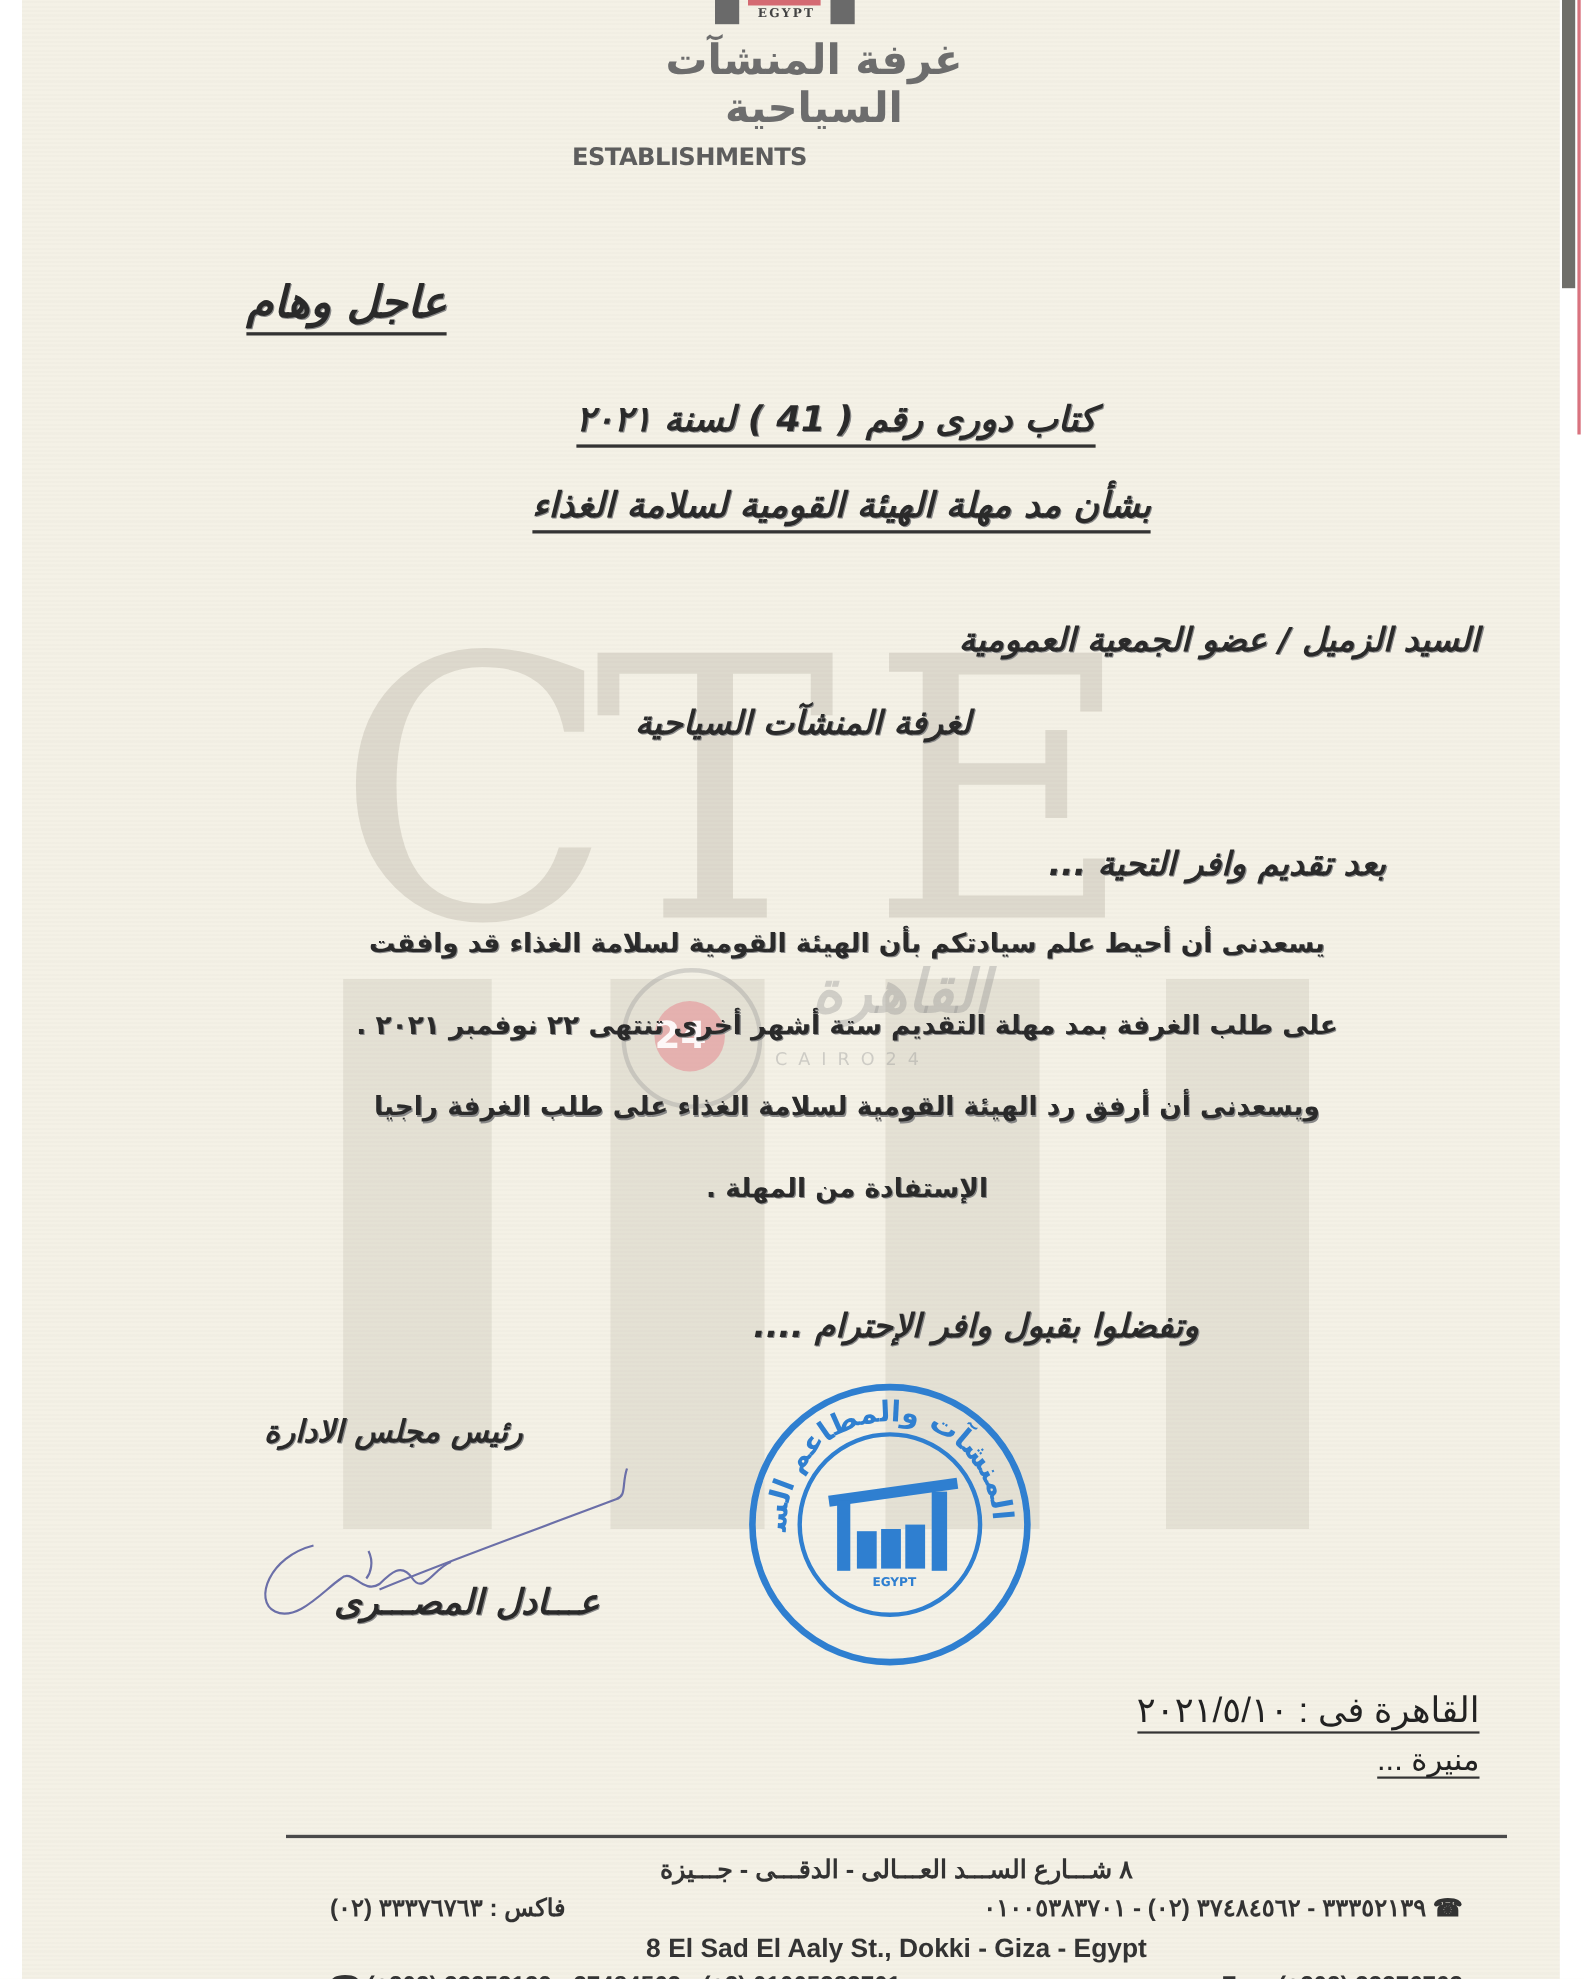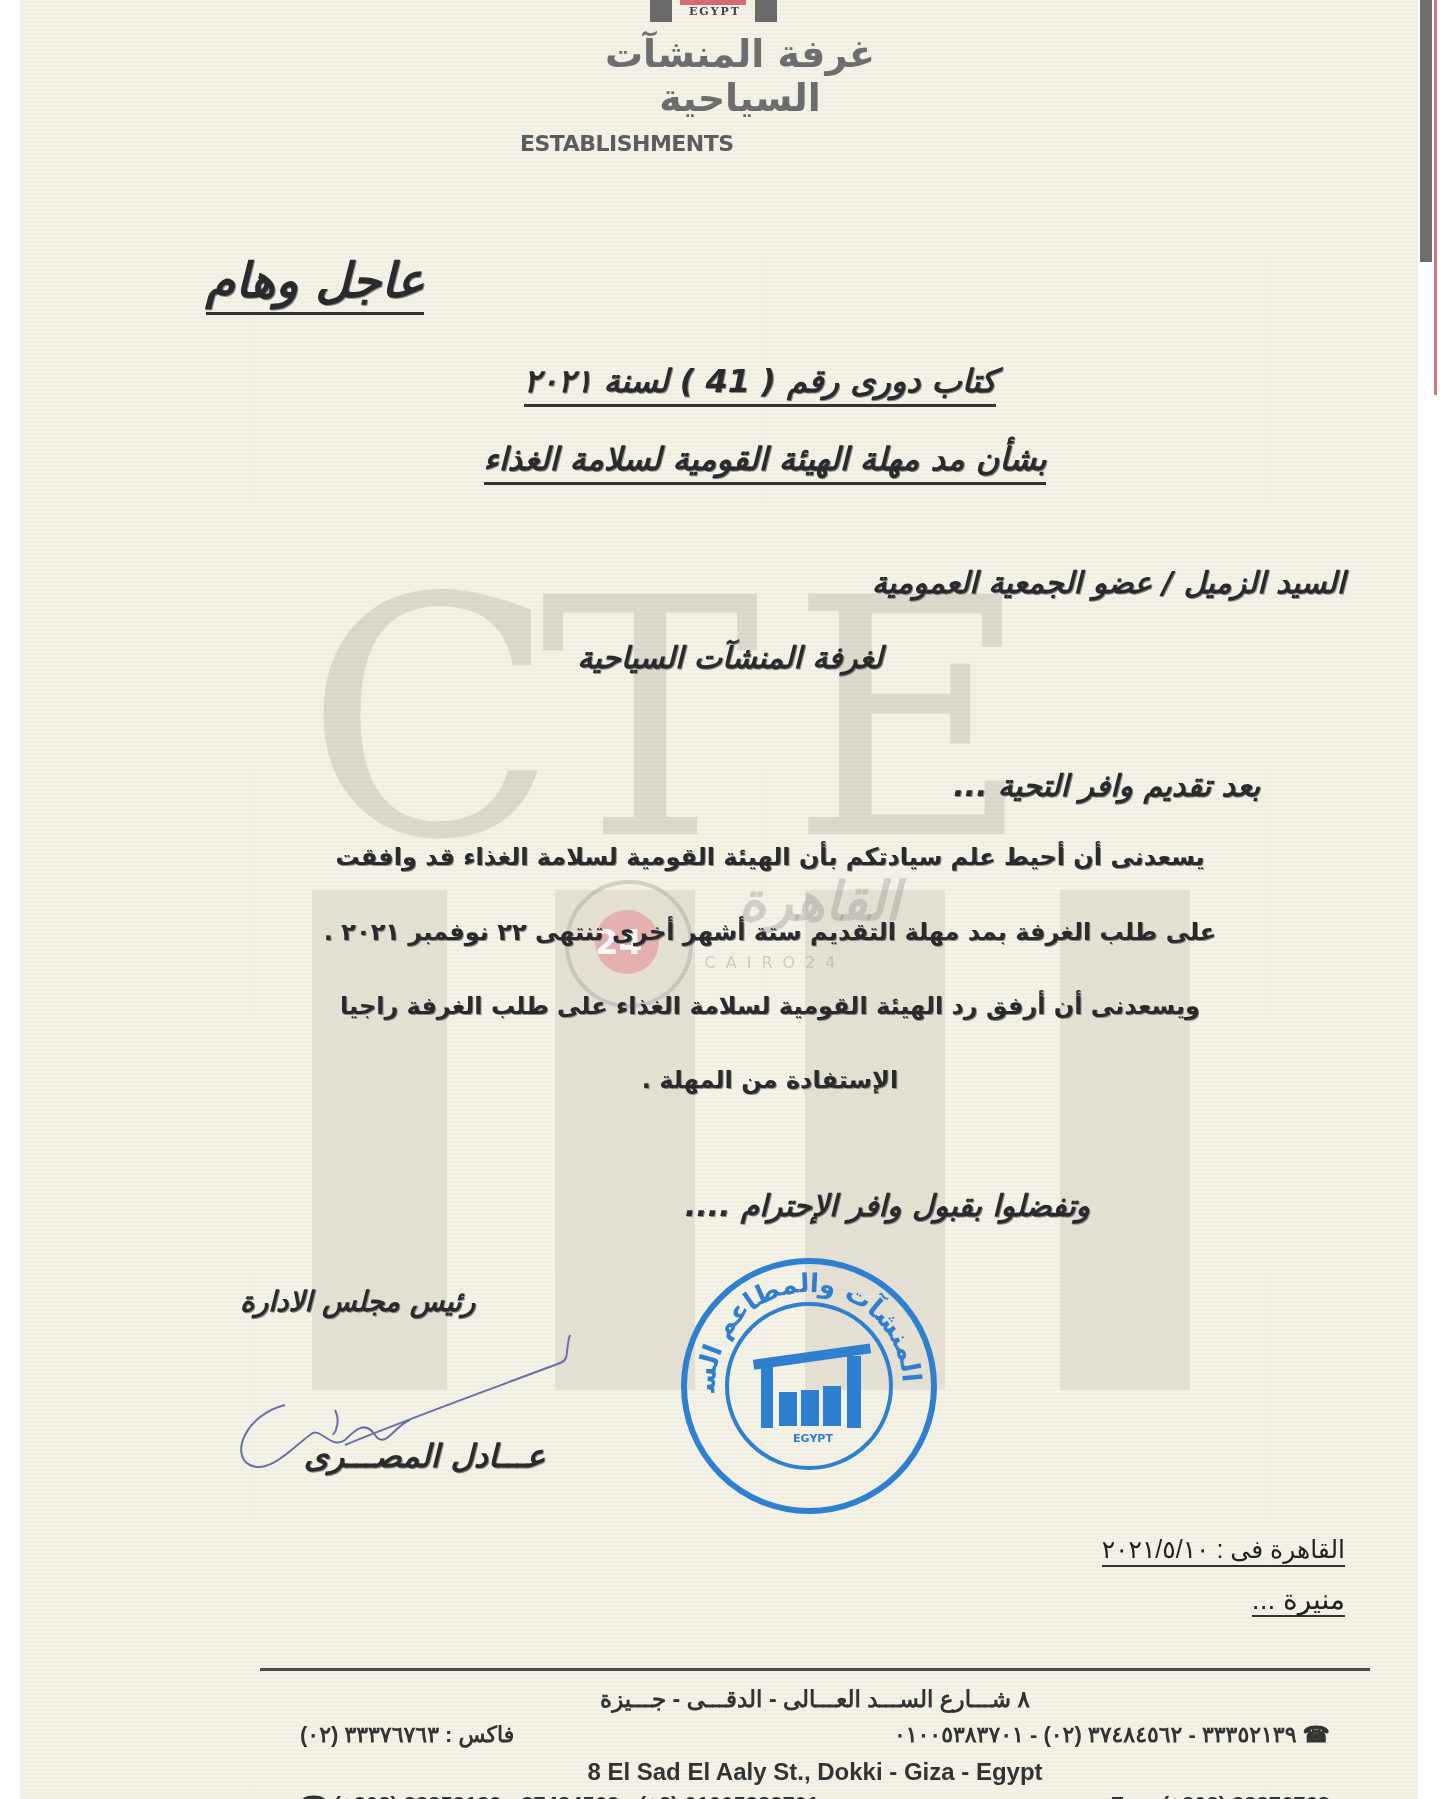--- a/index.html
+++ b/index.html
@@ -24,31 +24,31 @@
   .hdr-ar { left: 500px; top: 32px; width: 440px; text-align: center; direction: rtl; font-size: 38px; font-weight: bold; color: #6d6d6d; }
   .hdr-en { left: 500px; top: 86px; width: 440px; text-align: center; font-size: 31px; font-weight: bold; color: #6d6d6d; letter-spacing: 0.5px; }
   .hdr-en2 { left: 500px; top: 131px; width: 440px; text-align: left; font-size: 22px; font-weight: bold; color: #5d5d5d; letter-spacing: -0.5px; }
   
   .wm { color: rgba(160,155,140,0.28); font-family: "DejaVu Serif", serif; font-size: 330px; line-height: 1; }
   .wm-bar { background: rgba(175,170,150,0.22); }
   
   .ar { direction: rtl; font-weight: bold; font-style: italic; color: #2a2a2a; text-shadow: 1px 1px 0 #888; white-space: nowrap; }
   .ar-up { direction: rtl; font-weight: bold; color: #2a2a2a; text-shadow: 1px 1px 0 #888; white-space: nowrap; }
   .ul { border-bottom: 3px solid #333; padding-bottom: 4px; }
-  .urgent { left: 180px; top: 252px; width: 230px; text-align: center; font-size: 48px; }
+  .urgent { left: 180px; top: 252px; width: 230px; text-align: center; font-size: 40px; }
   .title1 { left: 440px; top: 362px; width: 600px; text-align: center; font-size: 32px; }
   .title2 { left: 420px; top: 440px; width: 650px; text-align: center; font-size: 32px; }
   .addr1 { left: 700px; top: 565px; width: 625px; text-align: right; font-size: 30px; }
   .addr2 { left: 520px; top: 640px; width: 380px; text-align: center; font-size: 30px; }
   .greet { left: 800px; top: 768px; width: 440px; text-align: right; font-size: 30px; }
   .para { left: 175px; width: 1150px; text-align: center; font-size: 24px; font-style: normal; }
   .closing { left: 560px; top: 1188px; width: 510px; text-align: right; font-size: 30px; }
   .sig-title { left: 220px; top: 1285px; width: 310px; text-align: left; font-size: 28px; }
   .sig-name { left: 225px; top: 1437px; width: 300px; text-align: right; font-size: 32px; letter-spacing: 1px; }
-  .date { left: 985px; top: 1535px; width: 340px; text-align: right; font-family: "Liberation Sans", sans-serif; font-size: 25px; color: #222; direction: rtl; white-space: nowrap; }
+  .date { left: 985px; top: 1535px; width: 340px; text-align: right; font-family: "Liberation Sans", sans-serif; font-size: 32px; color: #222; direction: rtl; white-space: nowrap; }
   .date span { border-bottom: 2px solid #333; padding-bottom: 2px; }
   .author { left: 1180px; top: 1583px; width: 145px; text-align: right; font-family: "Liberation Sans", sans-serif; font-size: 28px; color: #222; direction: rtl; }
   .author span { border-bottom: 2px solid #333; }
   
   .footer-rule { left: 240px; top: 1668px; width: 1110px; height: 3px; background: #4a4a4a; }
   .ft { left: 240px; width: 1110px; text-align: center; font-family: "Liberation Sans", sans-serif; font-weight: bold; color: #333; white-space: nowrap; }
   .ft1 { top: 1686px; font-size: 23px; direction: rtl; }
   .ft2 { top: 1722px; font-size: 22px; direction: rtl; display: flex; justify-content: space-between; padding: 0 40px; box-sizing: border-box; }
   .ft3 { top: 1758px; font-size: 24px; }
   .ft4 { top: 1792px; font-size: 22px; display: flex; justify-content: space-between; padding: 0 40px; box-sizing: border-box; }

